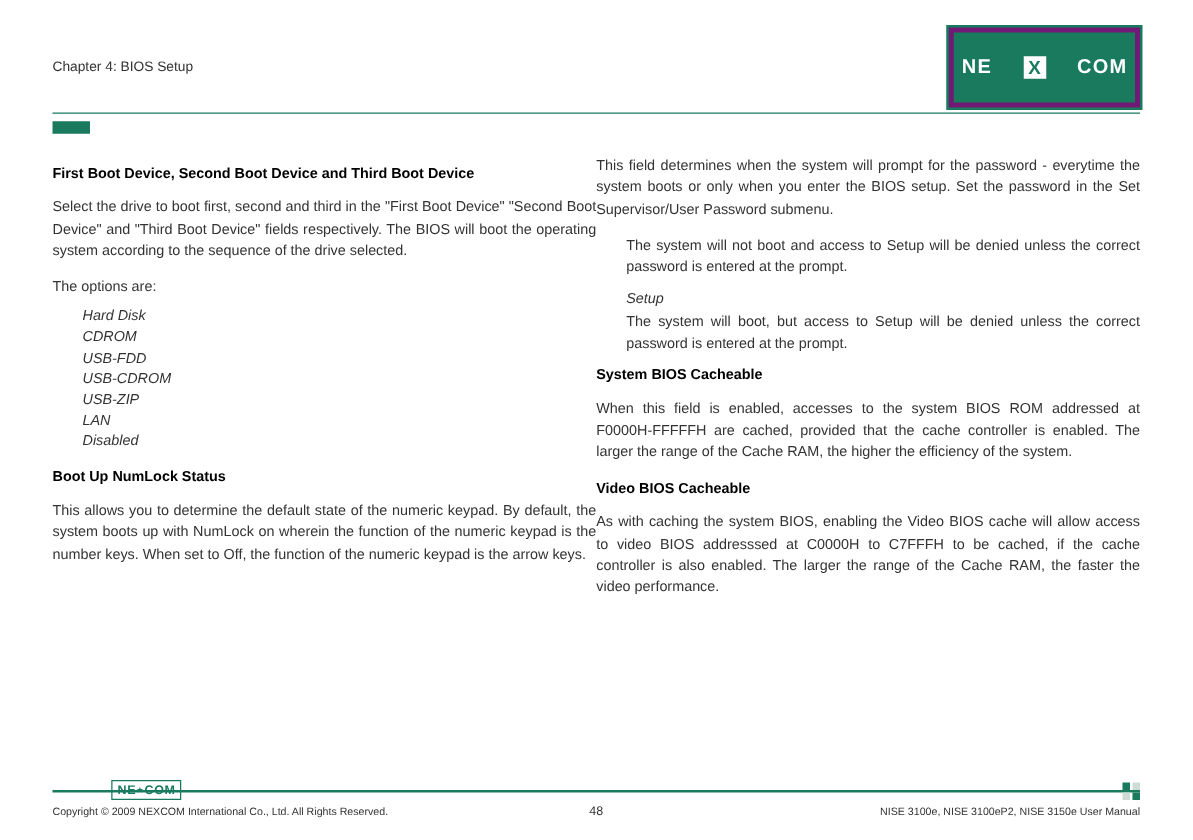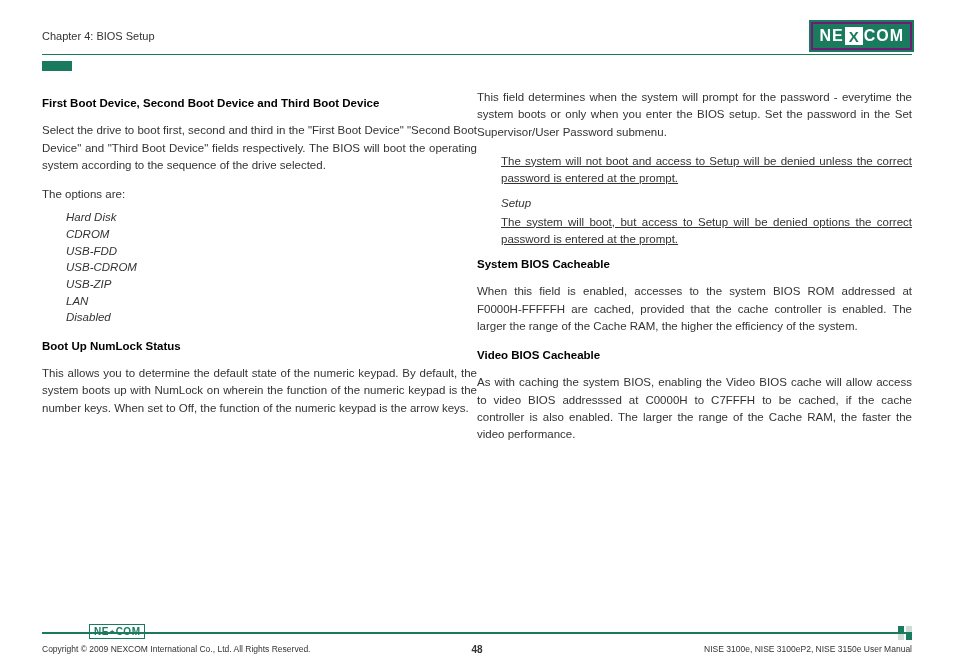--- a/index.html
+++ b/index.html
@@ -16,25 +16,26 @@
       justify-content: space-between;
       align-items: center;
       margin-bottom: 4px;
     }
     .chapter-title {
       font-size: 11px;
       color: #333;
     }
     .logo-box-big {
       background: #1a7a5e;
-      padding: 3px 6px;
-      border: 2px solid #701a75;
+      padding: 19px 6px;
+      border: 4px solid #701a75;
       box-shadow: 0 0 0 2px #1a7a5e;
       display: inline-flex;
       align-items: center;
+      gap: 24px;
     }
     .logo-box-big span.ne, .logo-box-big span.com {
       color: #fff;
       font-weight: 700;
       font-size: 16px;
       letter-spacing: 1px;
     }
     .logo-box-big .x {
       display: inline-flex;
       align-items: center;
@@ -66,21 +67,21 @@
       font-size: 11.5px;
       font-weight: 700;
       color: #000;
       margin: 6px 0 10px 0;
     }
     .col p { text-align: justify; margin-bottom: 12px; }
     .options { margin: 0 0 12px 24px; font-style: italic; }
     .options div { line-height: 1.45; }
     .sub-block { margin: 0 0 8px 24px; }
     .sub-block .sub-title { font-style: italic; margin-bottom: 1px; }
-    .sub-block .sub-text { text-align: justify; text-decoration: underline; }
+    .sub-block .sub-text { text-align: justify; }
     .footer {
       position: absolute;
       bottom: 18px;
       left: 42px;
       right: 42px;
     }
     .hr-bot-wrap { position: relative; height: 14px; }
     .hr-bot {
       position: absolute; top: 6px; left:0; right:0;
       border:none; border-top: 2px solid #1a7a5e;
@@ -112,21 +113,21 @@
       display: flex;
       justify-content: space-between;
       font-size: 8.5px;
       color: #333;
       margin-top: 4px;
     }
     .page-num {
       position: absolute;
       left: 50%;
       transform: translateX(-50%);
-      font-weight: 700;
+      font-weight: 400;
       font-size: 10px;
     }
   </style>
 </head>
 <body>
 
 <div class="header-row">
   <div class="chapter-title">Chapter 4: BIOS Setup</div>
   <div class="logo-box-big">
     <span class="ne">NE</span>
@@ -155,21 +156,21 @@
     <p>This allows you to determine the default state of the numeric keypad. By default, the system boots up with NumLock on wherein the function of the numeric keypad is the number keys. When set to Off, the function of the numeric keypad is the arrow keys.</p>
   </div>
 
   <div class="col">
     <p>This field determines when the system will prompt for the password - everytime the system boots or only when you enter the BIOS setup. Set the password in the Set Supervisor/User Password submenu.</p>
     <div class="sub-block">
       <div class="sub-text">The system will not boot and access to Setup will be denied unless the correct password is entered at the prompt.</div>
     </div>
     <div class="sub-block">
       <div class="sub-title">Setup</div>
-      <div class="sub-text">The system will boot, but access to Setup will be denied options the correct password is entered at the prompt.</div>
+      <div class="sub-text">The system will boot, but access to Setup will be denied unless the correct password is entered at the prompt.</div>
     </div>
     <h3>System BIOS Cacheable</h3>
     <p>When this field is enabled, accesses to the system BIOS ROM addressed at F0000H-FFFFFH are cached, provided that the cache controller is enabled. The larger the range of the Cache RAM, the higher the efficiency of the system.</p>
     <h3>Video BIOS Cacheable</h3>
     <p>As with caching the system BIOS, enabling the Video BIOS cache will allow access to video BIOS addresssed at C0000H to C7FFFH to be cached, if the cache controller is also enabled. The larger the range of the Cache RAM, the faster the video performance.</p>
   </div>
 </div>
 
 <div class="footer">
   <div class="hr-bot-wrap">

